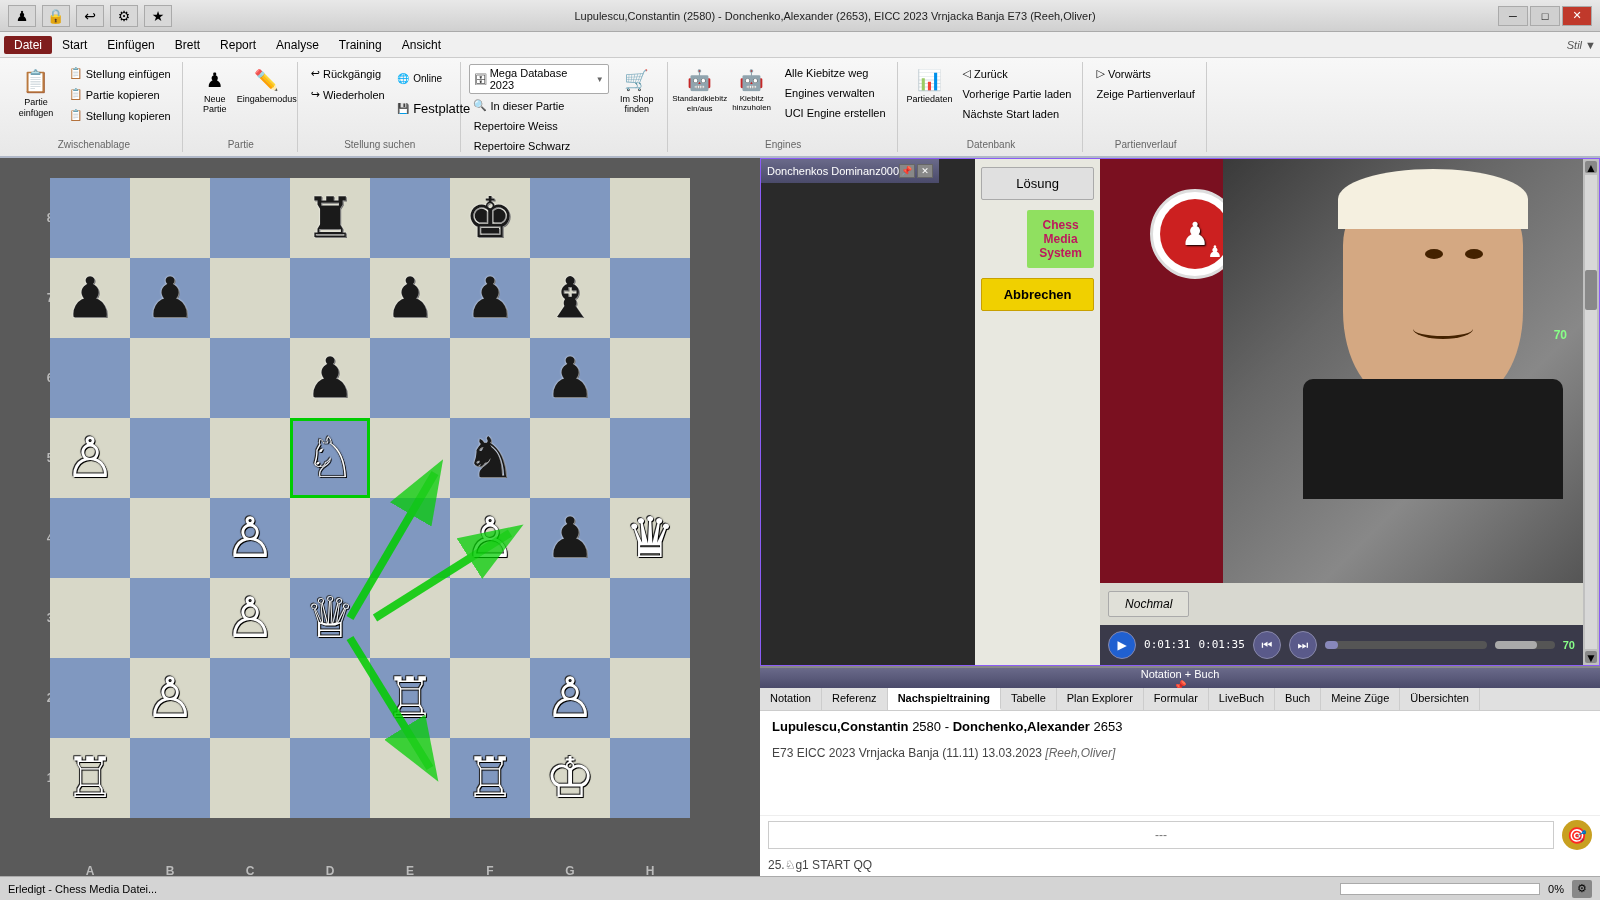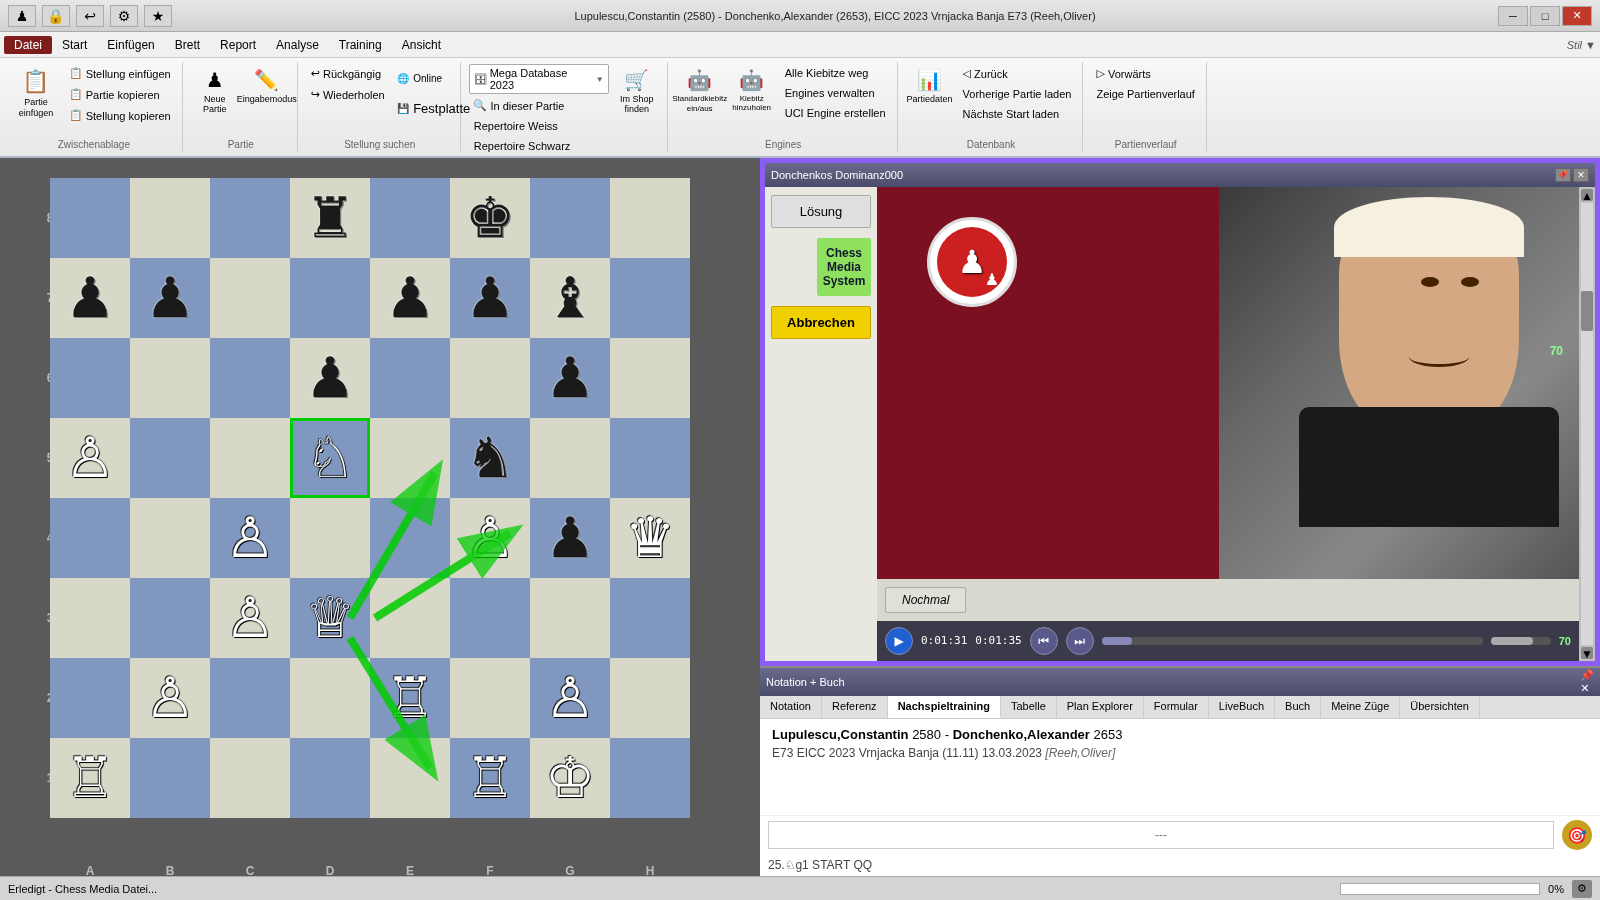--- a/index.html
+++ b/index.html
@@ -87,22 +87,23 @@
 
     
     #arrow-svg { position: absolute; top: 0; left: 0; width: 680px; height: 680px; pointer-events: none; z-index: 10; }
 
     
     #right-panel { flex: 1; display: flex; flex-direction: column; background: #e8e8e8; }
 
     
     #video-window {
       background: #2a2a2a; flex: 1;
-      display: flex; flex-direction: column;
-      border: 5px solid #8b5cf6;
+      display: flex; flex-direction: row;
+      border: 1px solid #8b5cf6;
+      gap: 36px;
     }
     #video-titlebar {
       height: 24px; background: linear-gradient(to bottom, #6a6a8a, #4a4a6a);
       display: flex; align-items: center; justify-content: space-between; padding: 0 6px;
       color: white; font-size: 11px;
     }
     #video-titlebar .win-btns { display: flex; gap: 2px; }
     #video-titlebar .vwin-btn { width: 16px; height: 14px; background: #888; border: 1px solid #666; font-size: 9px; display: flex; align-items: center; justify-content: center; cursor: pointer; }
     #lossung-btn {
       background: #e0e0e0; border: 1px solid #aaa; padding: 6px 10px;
@@ -133,31 +134,31 @@
     .vc-progress-fill { height: 100%; background: #8888bb; border-radius: 4px; width: 8%; }
     .vc-volume { width: 60px; height: 8px; background: #555; border-radius: 4px; }
     .vc-volume-fill { height: 100%; background: #aaa; border-radius: 4px; width: 70%; }
     .vc-number { color: #88ff88; font-size: 11px; font-weight: bold; }
 
     
     #notation-panel {
       height: 240px; background: white; border-top: 2px solid #888; display: flex; flex-direction: column;
     }
     #notation-titlebar {
-      height: 28px; background: linear-gradient(to bottom, #6a6a8a, #4a4a6a);
+      height: 20px; background: linear-gradient(to bottom, #6a6a8a, #4a4a6a);
       display: flex; align-items: center; justify-content: space-between; padding: 0 6px;
-      color: white; font-size: 11px;
+      color: white; font-size: 11px; flex-direction: column;
     }
     #notation-tabs {
       display: flex; background: #e0e0e0; border-bottom: 1px solid #ccc; overflow-x: auto;
     }
     .ntab { padding: 4px 10px; font-size: 11px; cursor: pointer; border-right: 1px solid #ccc; white-space: nowrap; }
     .ntab.active { background: white; border-bottom: 2px solid white; font-weight: bold; }
     #notation-content { padding: 8px 12px; flex: 1; overflow-y: auto; }
-    .game-header { font-size: 13px; margin-bottom: 4px; }
+    .game-header { font-size: 13px; margin-bottom: 12px; }
     .game-header strong { font-weight: bold; }
     .game-subheader { font-size: 12px; color: #444; margin-bottom: 8px; }
     .game-subheader em { font-style: italic; color: #666; }
     #move-input-area { padding: 4px 8px; display: flex; align-items: center; gap: 8px; border-top: 1px solid #eee; }
     .move-input { flex: 1; padding: 4px 8px; border: 1px solid #ccc; font-size: 12px; color: #888; text-align: center; }
     .move-input-icon { width: 28px; height: 28px; background: #c8a820; border-radius: 50%; display: flex; align-items: center; justify-content: center; font-size: 14px; }
     #move-notation { font-size: 12px; color: #444; padding: 4px 8px; }
 
     
     #status-bar {
@@ -538,23 +539,23 @@
         <div id="video-titlebar">
           <span>Donchenkos Dominanz000</span>
           <div class="win-btns">
             <div class="vwin-btn">📌</div>
             <div class="vwin-btn">✕</div>
           </div>
         </div>
 
         <div id="video-outer">
 
-          <div style="width:112px; background:#e8e8e0; padding:8px 6px; display:flex; flex-direction:column; gap:6px;">
+          <div style="width:125px; background:#e8e8e0; padding:8px 6px; display:flex; flex-direction:column; gap:6px;">
             <button id="lossung-btn" style="background:#e0e0e0; border:1px solid #aaa; padding:8px; font-size:13px; cursor:pointer; border-radius:2px;">Lösung</button>
-            <div id="cms-label" style="background:#90e060; padding:8px 4px; text-align:center; font-size:12px; color:#0f172a; font-weight:bold; border-radius:2px; display:flex; align-items:center; justify-content:center;margin-left:46px;">Chess Media System</div>
+            <div id="cms-label" style="background:#90e060; padding:8px 4px; text-align:center; font-size:12px; color:#be185d; font-weight:bold; border-radius:2px; display:flex; align-items:center; justify-content:center;margin-left:46px;">Chess Media System</div>
             <button id="abbrechen-btn" style="background:#f0d000; border:1px solid #c8a000; padding:8px; font-size:13px; cursor:pointer; border-radius:2px; font-weight:bold;">Abbrechen</button>
           </div>
 
           <div id="video-main-content">
             <div id="video-frame-wrapper" style="flex:1; background:#7a1020; position:relative; min-height:300px;">
 
               <div style="position:absolute; left:50px; top:30px; width:90px; height:90px; background:white; border-radius:50%; display:flex; align-items:center; justify-content:center; border:3px solid #ddd; overflow:hidden;">
                 <div style="width:70px; height:70px; background:#cc2020; border-radius:50%; display:flex; align-items:center; justify-content:center; position:relative;">
                   <div style="font-size:32px; color:white; text-shadow: 1px 1px 2px black;">♟</div>
                   <div style="position:absolute; bottom:8px; right:8px; font-size:16px; color:white;">♟</div>

